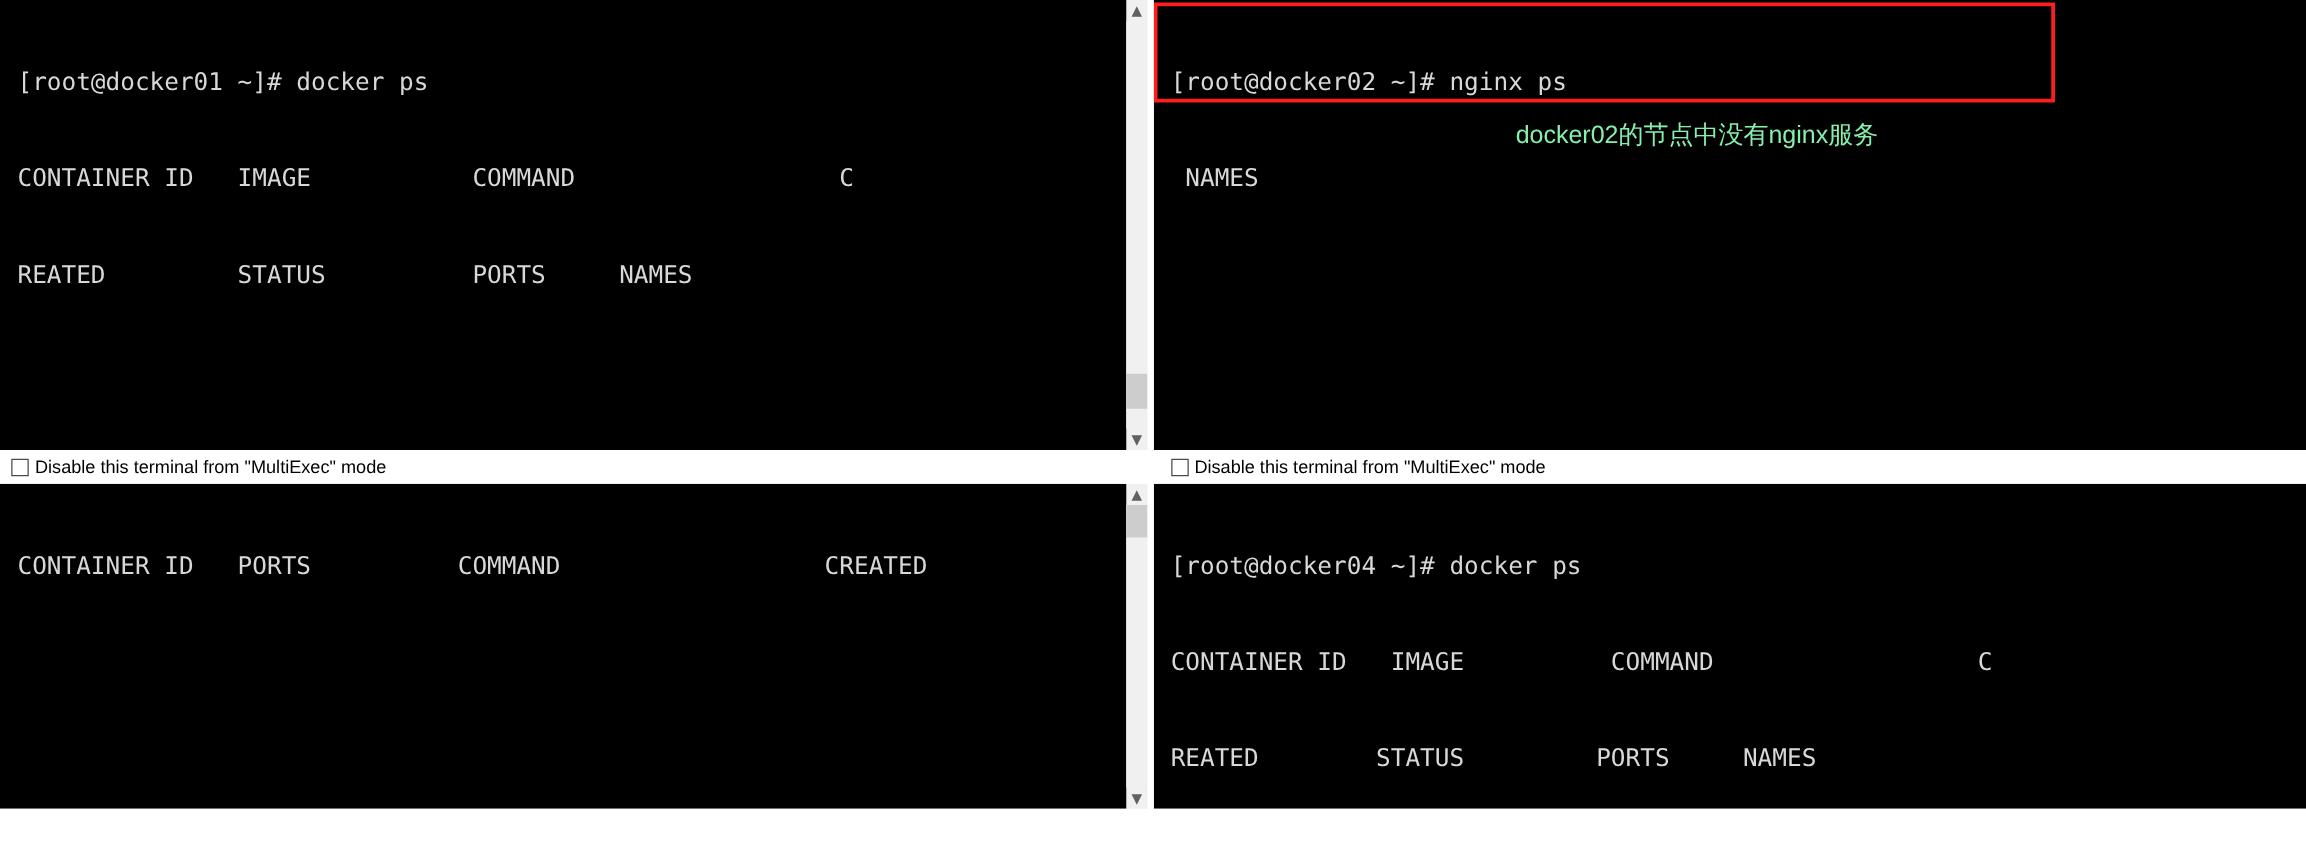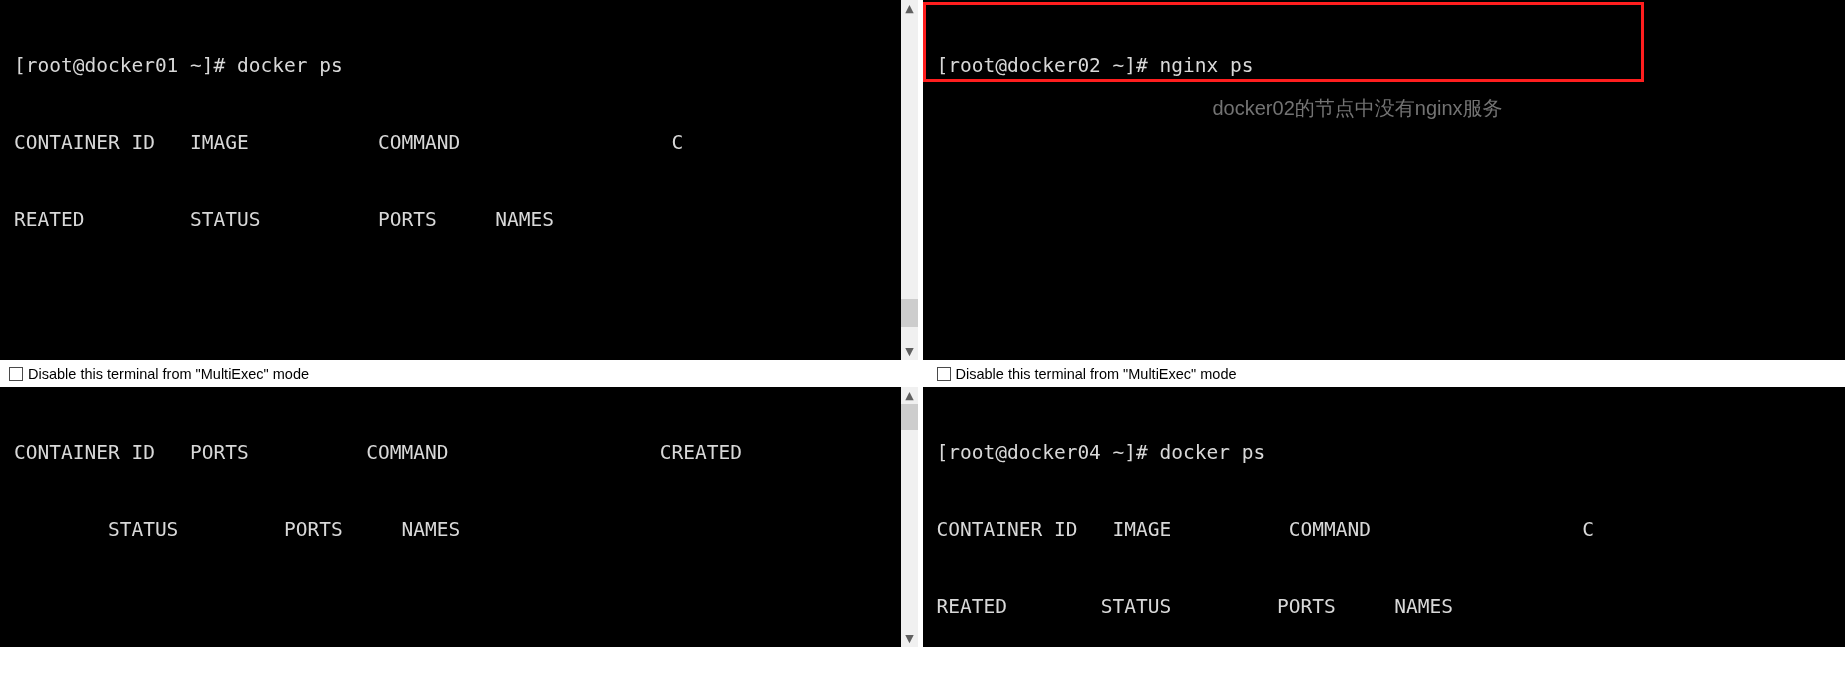--- a/index.html
+++ b/index.html
@@ -139,21 +139,21 @@
 
   
   .redbox {
     position: absolute;
     border: 3px solid #ff1e1e;
     box-sizing: border-box;
     pointer-events: none;
   }
   .rednote {
     position: absolute;
-    color: #737373;
+    color: #86efac;
     font-family: "Liberation Sans", sans-serif;
     font-size: 20px;
     white-space: nowrap;
   }
 </style>
 </head>
 <body>
 
 <div class="app">
 
@@ -173,20 +173,21 @@
         <div class="sbar-track">
           <div class="sbar-thumb" style="top:282px;height:28px;"></div>
         </div>
         <div class="sbar-btn">▼</div>
       </div>
     </div>
 
     <div class="cell">
       <div class="term">
         <div class="line">[root@docker02 ~]# nginx ps</div>
+        <div class="line"> NAMES</div>
         <div class="rednote" style="left:290px;top:96px;">docker02的节点中没有nginx服务</div>
       </div>
       <div class="redbox" style="left:0px;top:2px;width:721px;height:80px;"></div>
     </div>
   </div>
 
   <div class="checkbar-row">
     <div class="checkbar">
       <div class="cbox"></div>
       <span class="cblabel">Disable this terminal from "MultiExec" mode</span>
@@ -195,21 +196,20 @@
       <div class="cbox"></div>
       <span class="cblabel">Disable this terminal from "MultiExec" mode</span>
     </div>
   </div>
 
   <div class="row row-bottom">
 
     <div class="cell cell-left">
       <div class="term">
         <div class="line">CONTAINER ID   PORTS          COMMAND                  CREATED</div>
-        <div class="line">        STATUS         PORTS     NAMES</div>
         
         
         
         
       </div>
       <div class="sbar">
         <div class="sbar-btn">▲</div>
         <div class="sbar-track">
           <div class="sbar-thumb" style="top:0px;height:26px;"></div>
         </div>

